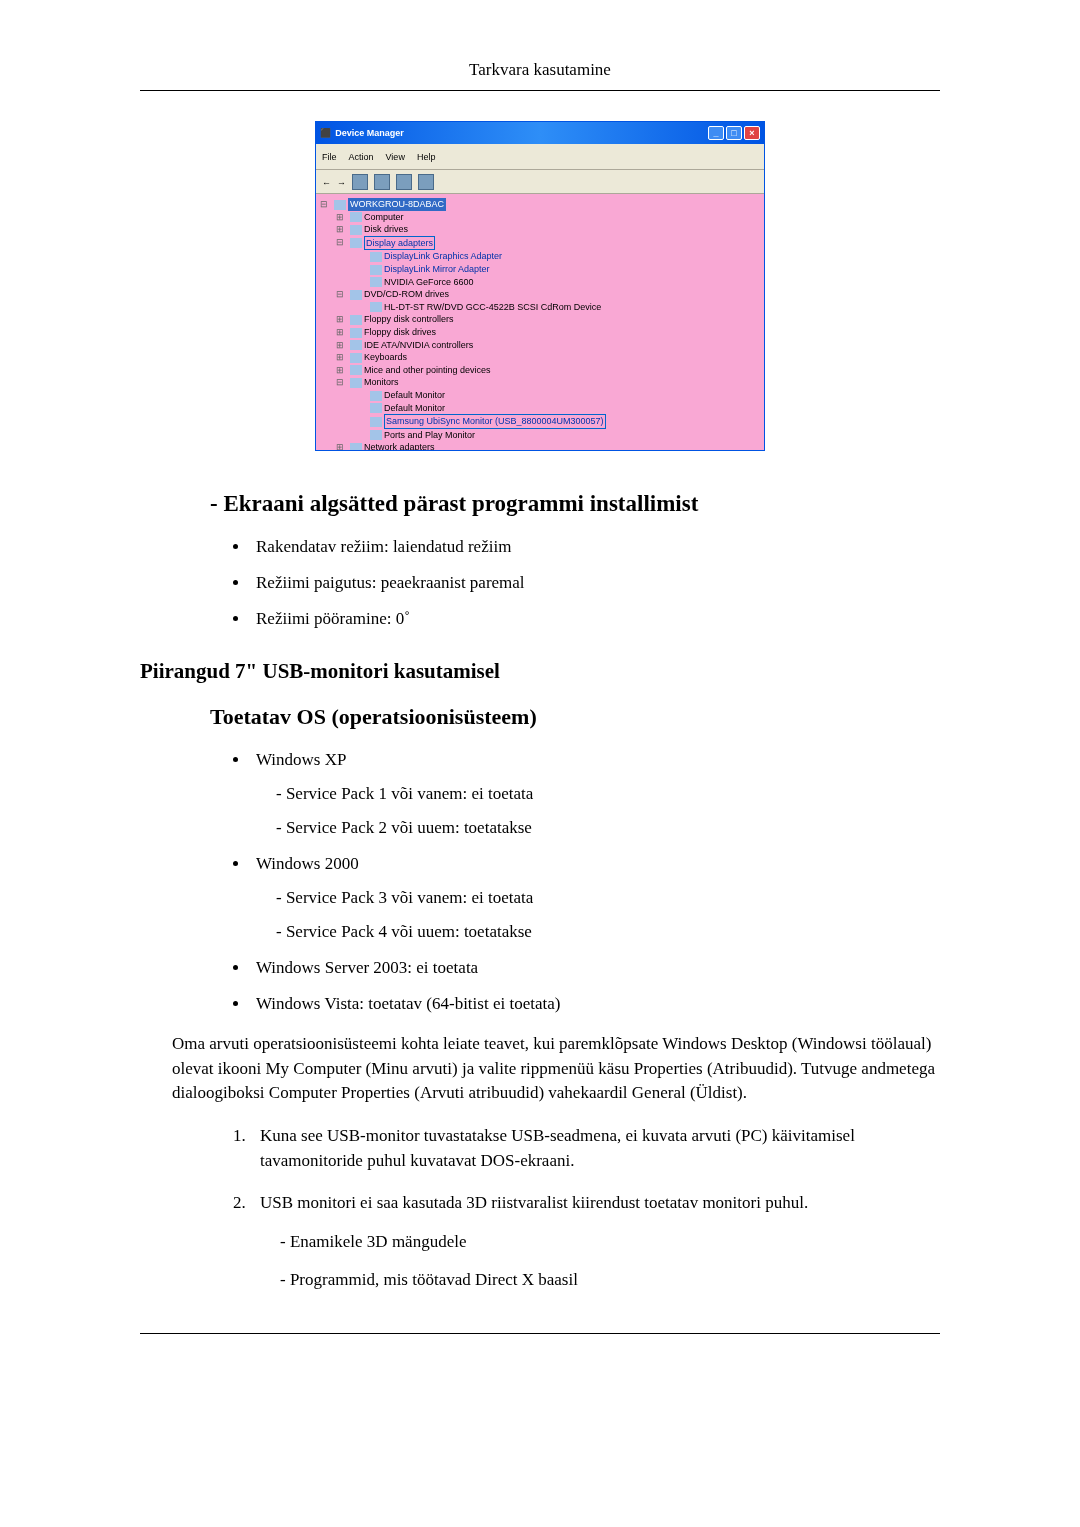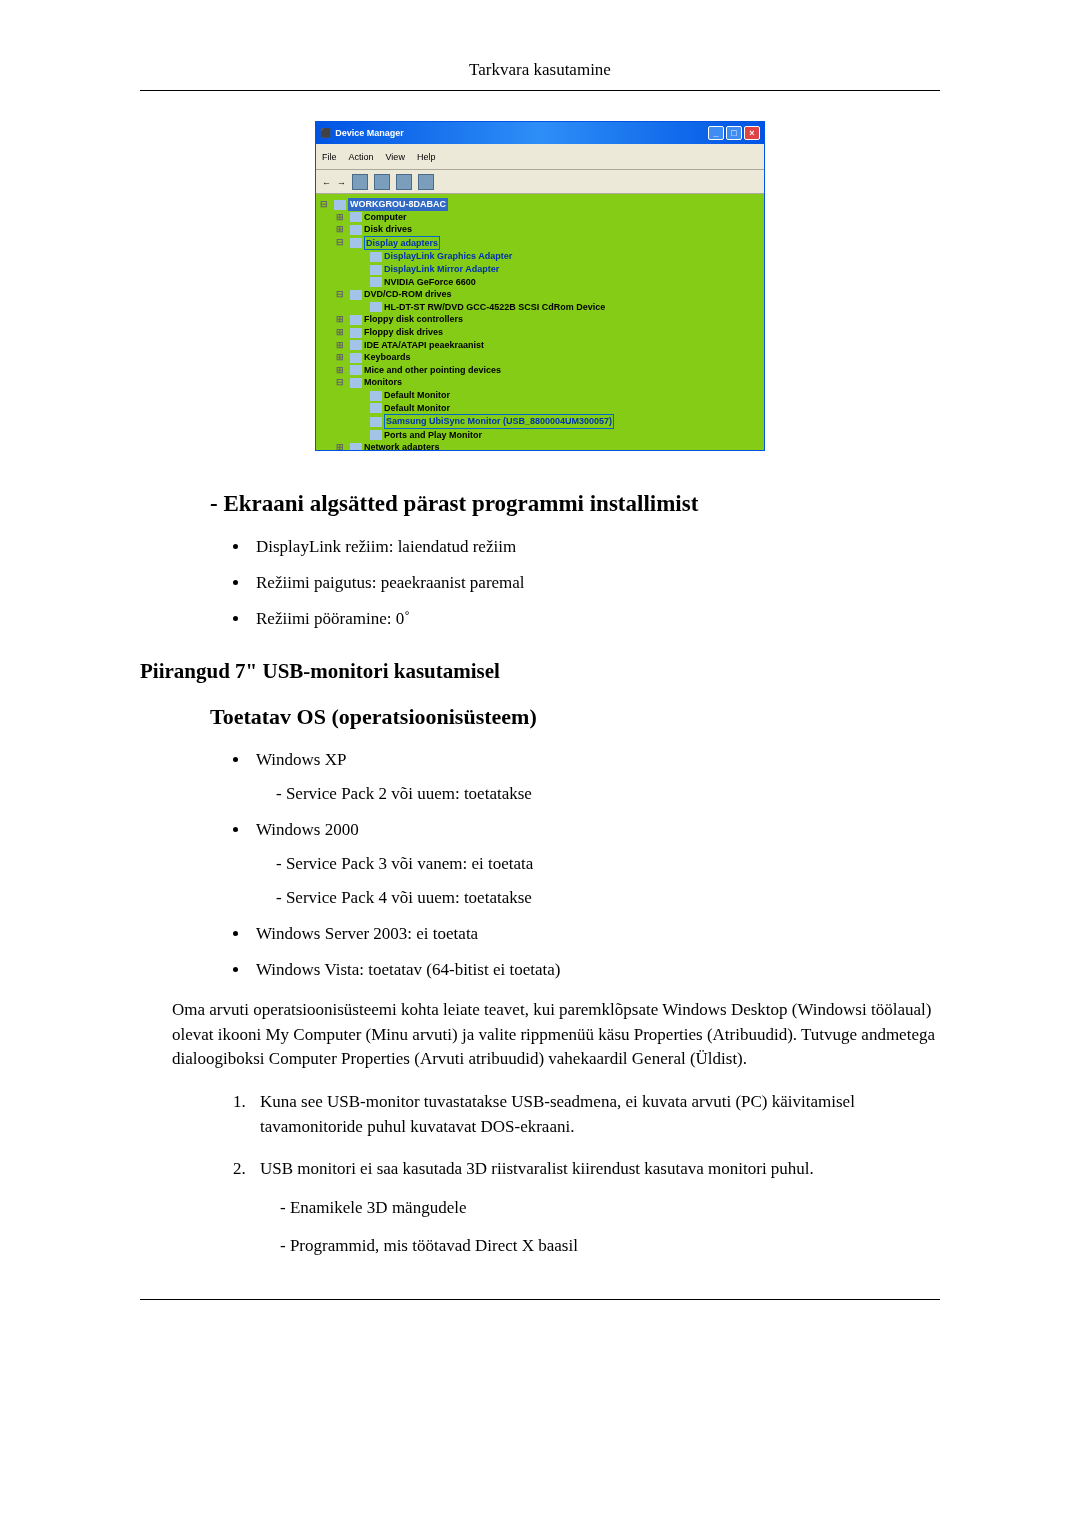--- a/index.html
+++ b/index.html
@@ -84,25 +84,24 @@
       border-bottom: 1px solid #aca899;
     }
     .tb-icon {
       width: 16px;
       height: 16px;
       background: #7b9ebd;
       border: 1px solid #4a6b8a;
     }
     .dm-tree {
       padding: 4px;
-      background: #84cc16;
+      background: #f9a8d4;
       height: calc(100% - 64px);
       overflow: auto;
       line-height: 1.4;
-      font-weight: bold;
     }
     .tree-item {
       padding-left: 14px;
       position: relative;
       white-space: nowrap;
     }
     .tree-item::before {
       content: "⊞";
       position: absolute;
       left: 0;
@@ -227,68 +226,69 @@
           <div class="tree-item leaf"><span class="icon-tiny"></span><span class="highlighted-inner">DisplayLink Graphics Adapter</span></div>
           <div class="tree-item leaf"><span class="icon-tiny"></span><span class="highlighted-inner">DisplayLink Mirror Adapter</span></div>
           <div class="tree-item leaf"><span class="icon-tiny"></span><span>NVIDIA GeForce 6600</span></div>
         </div>
         <div class="tree-item expanded"><span class="icon-tiny"></span><span>DVD/CD-ROM drives</span></div>
         <div class="tree-children">
           <div class="tree-item leaf"><span class="icon-tiny"></span><span>HL-DT-ST RW/DVD GCC-4522B SCSI CdRom Device</span></div>
         </div>
         <div class="tree-item"><span class="icon-tiny"></span><span>Floppy disk controllers</span></div>
         <div class="tree-item"><span class="icon-tiny"></span><span>Floppy disk drives</span></div>
-        <div class="tree-item"><span class="icon-tiny"></span><span>IDE ATA/ATAPI peaekraanist</span></div>
+        <div class="tree-item"><span class="icon-tiny"></span><span>IDE ATA/NVIDIA controllers</span></div>
         <div class="tree-item"><span class="icon-tiny"></span><span>Keyboards</span></div>
         <div class="tree-item"><span class="icon-tiny"></span><span>Mice and other pointing devices</span></div>
         <div class="tree-item expanded"><span class="icon-tiny"></span><span>Monitors</span></div>
         <div class="tree-children">
           <div class="tree-item leaf"><span class="icon-tiny"></span><span>Default Monitor</span></div>
           <div class="tree-item leaf"><span class="icon-tiny"></span><span>Default Monitor</span></div>
           <div class="tree-item leaf"><span class="icon-tiny"></span><span class="highlighted-blue">Samsung UbiSync Monitor (USB_8800004UM300057)</span></div>
           <div class="tree-item leaf"><span class="icon-tiny"></span><span>Ports and Play Monitor</span></div>
         </div>
         <div class="tree-item"><span class="icon-tiny"></span><span>Network adapters</span></div>
         <div class="tree-item"><span class="icon-tiny"></span><span>Ports (COM &amp; LPT)</span></div>
 
       </div>
     </div>
   </div>
 </div>
 
 <div class="section-heading-1">- Ekraani algsätted pärast programmi installimist</div>
 
 <ul class="bullet-list">
-  <li>DisplayLink režiim: laiendatud režiim</li>
+  <li>Rakendatav režiim: laiendatud režiim</li>
   <li>Režiimi paigutus: peaekraanist paremal</li>
   <li>Režiimi pööramine: 0˚</li>
 </ul>
 
 <div class="section-heading-2">Piirangud 7" USB-monitori kasutamisel</div>
 
 <div class="section-heading-3">Toetatav OS (operatsioonisüsteem)</div>
 
 <ul class="bullet-list">
   <li>
     <span>Windows XP</span>
+    <div class="sub-item">- Service Pack 1 või vanem: ei toetata</div>
     <div class="sub-item">- Service Pack 2 või uuem: toetatakse</div>
   </li>
   <li>
     <span>Windows 2000</span>
     <div class="sub-item">- Service Pack 3 või vanem: ei toetata</div>
     <div class="sub-item">- Service Pack 4 või uuem: toetatakse</div>
   </li>
   <li>Windows Server 2003: ei toetata</li>
   <li>Windows Vista: toetatav (64-bitist ei toetata)</li>
 </ul>
 
 <div class="paragraph">Oma arvuti operatsioonisüsteemi kohta leiate teavet, kui paremklõpsate Windows Desktop (Windowsi töölaual) olevat ikooni My Computer (Minu arvuti) ja valite rippmenüü käsu Properties (Atribuudid). Tutvuge andmetega dialoogiboksi Computer Properties (Arvuti atribuudid) vahekaardil General (Üldist).</div>
 
 <ol class="num-list">
   <li>Kuna see USB-monitor tuvastatakse USB-seadmena, ei kuvata arvuti (PC) käivitamisel tavamonitoride puhul kuvatavat DOS-ekraani.</li>
   <li>
-    <span>USB monitori ei saa kasutada 3D riistvaralist kiirendust kasutava monitori puhul.</span>
+    <span>USB monitori ei saa kasutada 3D riistvaralist kiirendust toetatav monitori puhul.</span>
     <div class="sub-item">- Enamikele 3D mängudele</div>
     <div class="sub-item">- Programmid, mis töötavad Direct X baasil</div>
   </li>
 </ol>
 
 <div class="footer-line"></div>
 
 </body></html>

